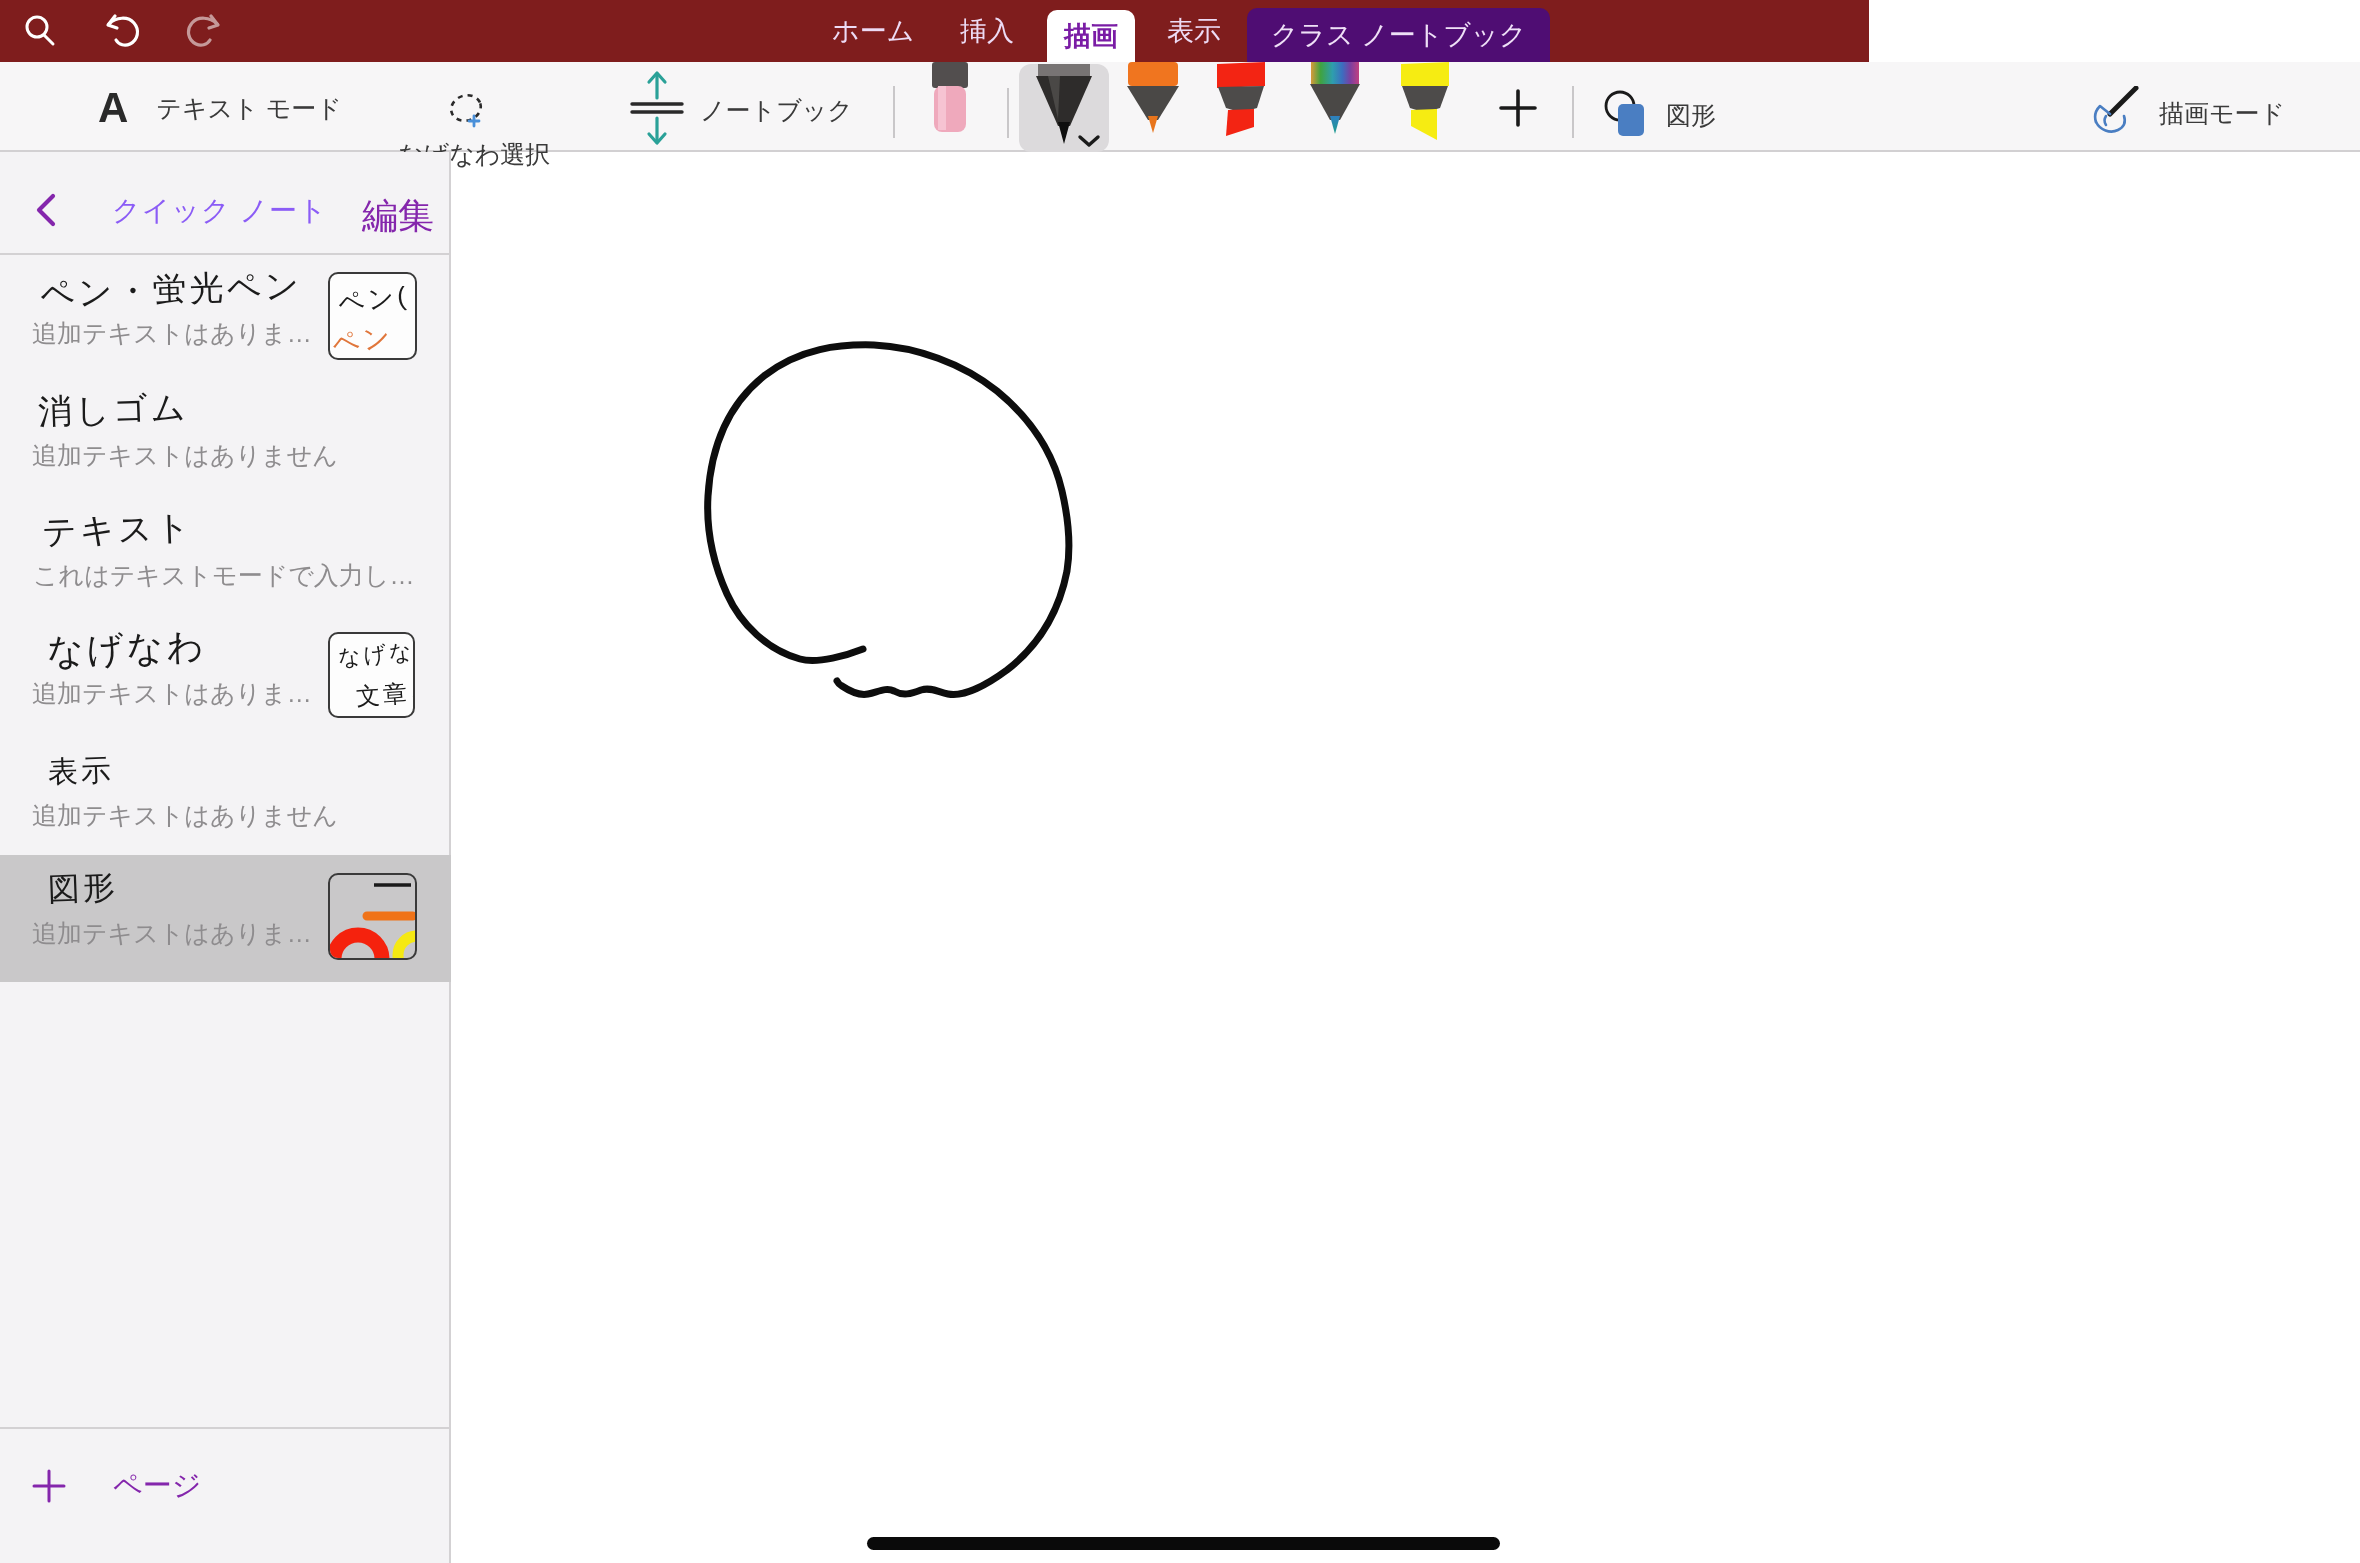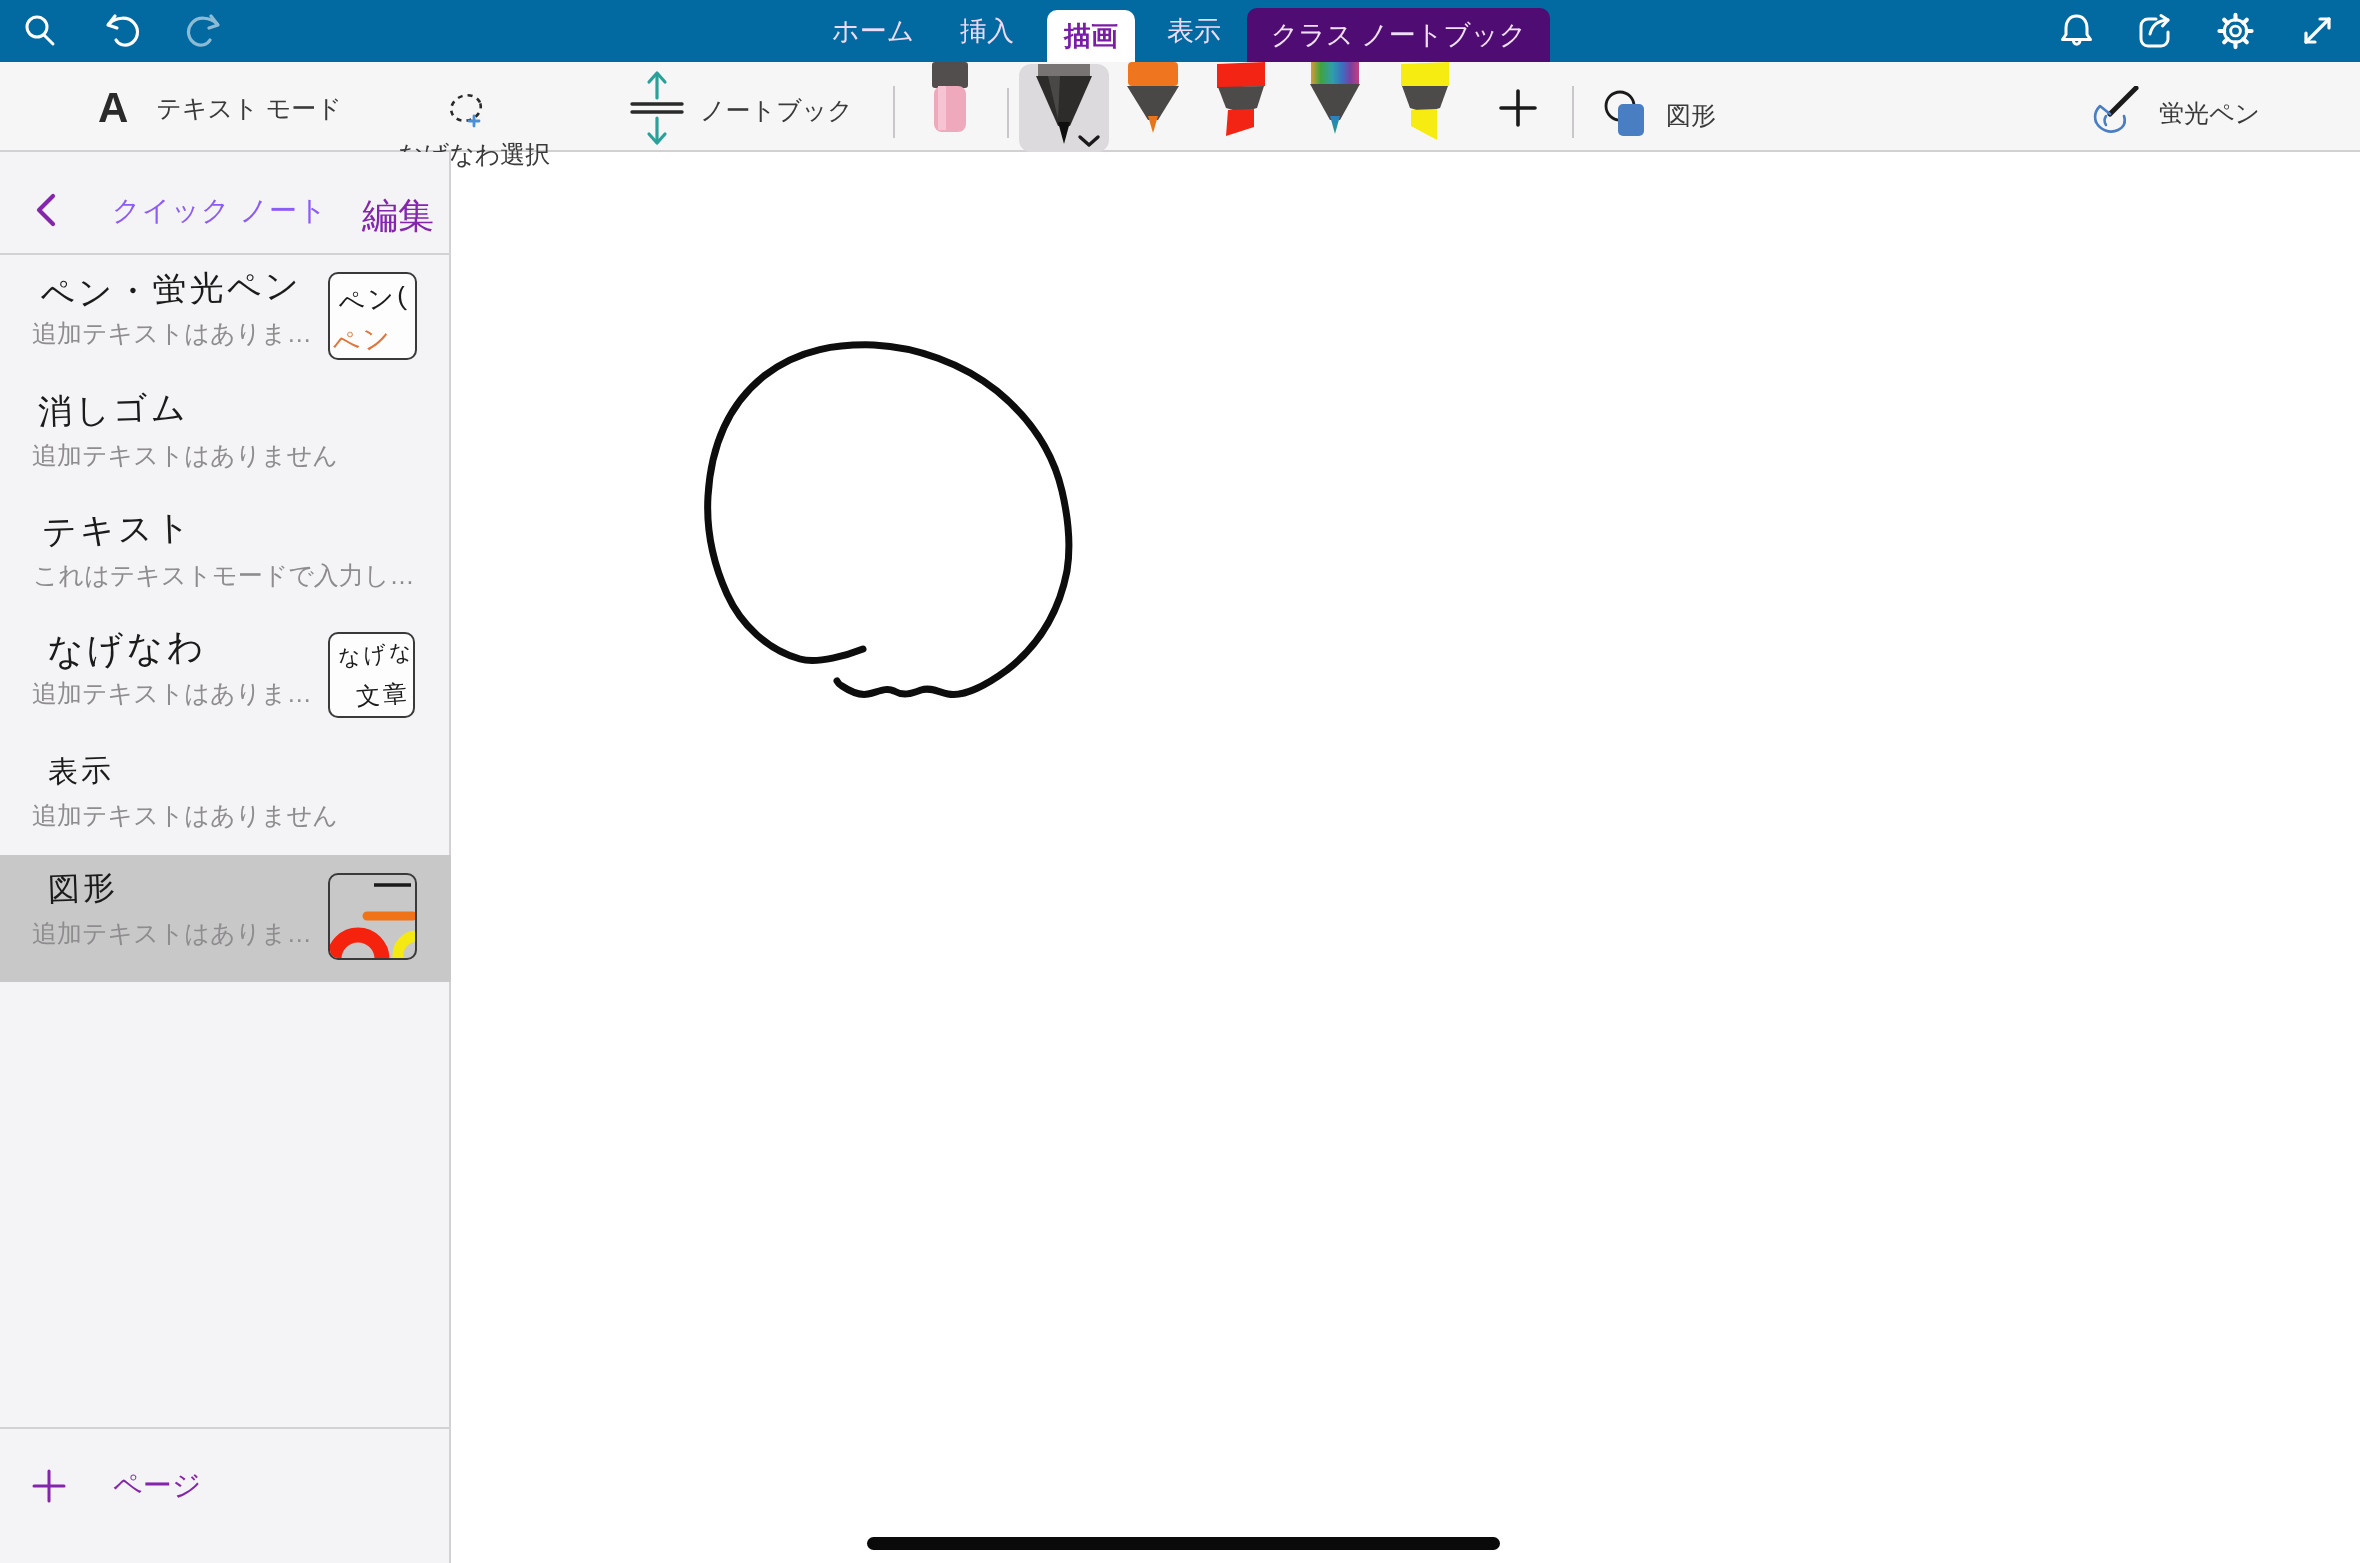--- a/index.html
+++ b/index.html
@@ -3,21 +3,21 @@
 <meta charset="utf-8">
 <style>
   html,body{margin:0;padding:0;background:#888;}
   #screen{
     position:relative;width:2360px;height:1563px;overflow:hidden;
     background:#fff;font-family:"Liberation Sans",sans-serif;
     -webkit-font-smoothing:antialiased;
   }
   .abs{position:absolute;}
   
-  .topbar{left:0;top:0;width:2360px;height:62px;background:#0369a1;}
+  .topbar{left:0;top:0;width:1869px;height:62px;background:#7f1d1d;}
   .topbar svg{display:block;}
   .tab{height:62px;line-height:62px;font-size:27px;color:#EDDBF5;white-space:nowrap;}
   .tab-box{top:10px;height:52px;background:#fff;border-radius:10px 10px 0 0;
     display:flex;align-items:center;justify-content:center;}
   .tab-box span{color:#7A1CA5;font-size:27px;font-weight:700;}
   .tab-dark{top:8px;height:54px;background:#4F0D73;border-radius:10px 10px 0 0;
     display:flex;align-items:center;justify-content:center;}
   .tab-dark span{color:#EFE0F7;font-size:27px;}
   
   .toolbar{left:0;top:62px;width:2360px;height:88px;background:#F7F6F7;border-bottom:2px solid #D2D0D2;}
@@ -246,21 +246,21 @@
       <span>
         <svg width="50" height="50" viewBox="0 0 50 50" fill="none">
           <line x1="44" y1="2" x2="18" y2="28" stroke="#1A1A1A" stroke-width="5" stroke-linecap="round"></line>
           <g stroke="#4A7EC2" stroke-width="2.6" stroke-linecap="round" stroke-linejoin="round">
             <path d="M18 28 L8 20 C4 24 2 30 4 36"></path>
             <path d="M4 36 C8 44 18 48 26 44 C32 41 34 36 32 30"></path>
             <path d="M14 30 C12 33 12 36 14 39"></path>
           </g>
         </svg>
       </span>
-      <span class="tool-label" style="margin-left:17px;">蛍光ペン</span>
+      <span class="tool-label" style="margin-left:17px;">描画モード</span>
     </div>
   </div>
 
   <div class="abs sidebar">
 
     <div class="abs" style="left:34px;top:41px;">
       <svg width="24" height="34" viewBox="0 0 24 34" fill="none" stroke="#8426AC" stroke-width="4.2" stroke-linecap="round" stroke-linejoin="round">
         <polyline points="19,3 5,17 19,31"></polyline>
       </svg>
     </div>

